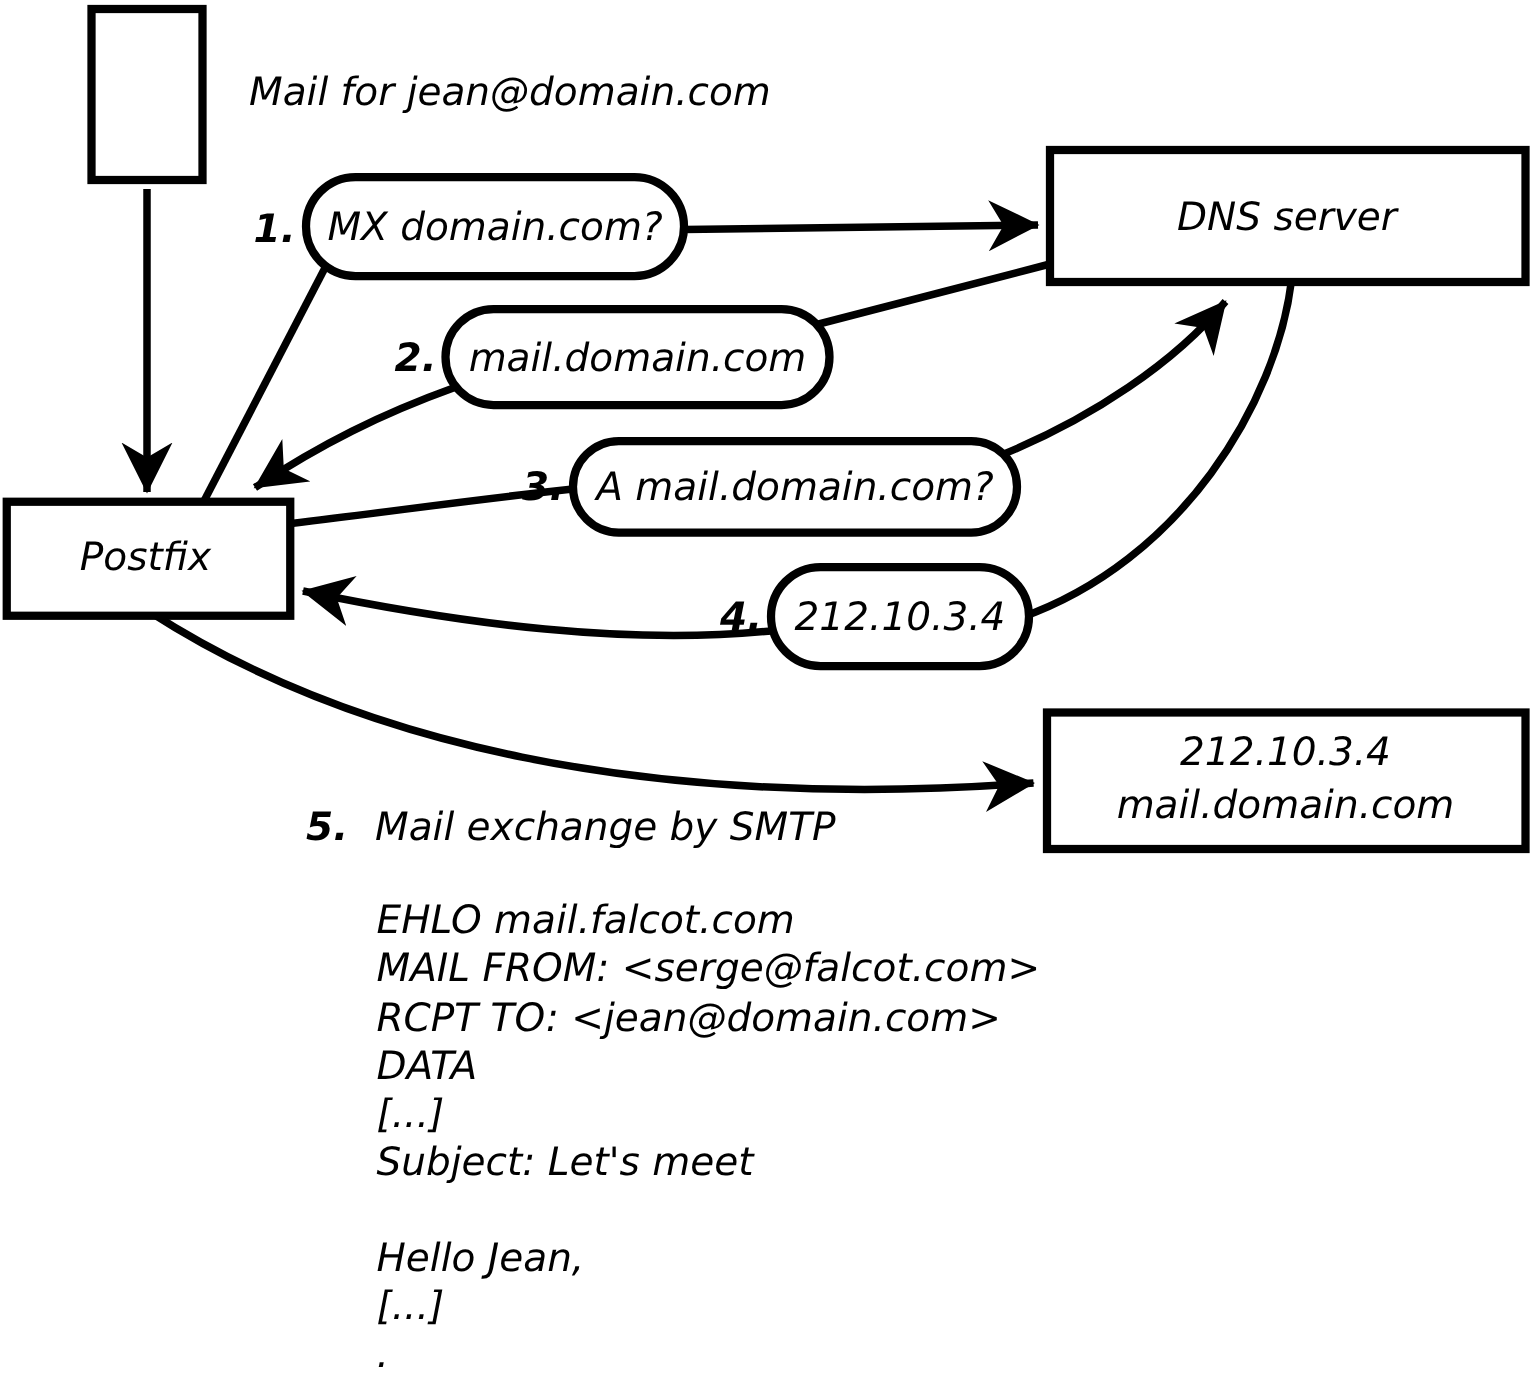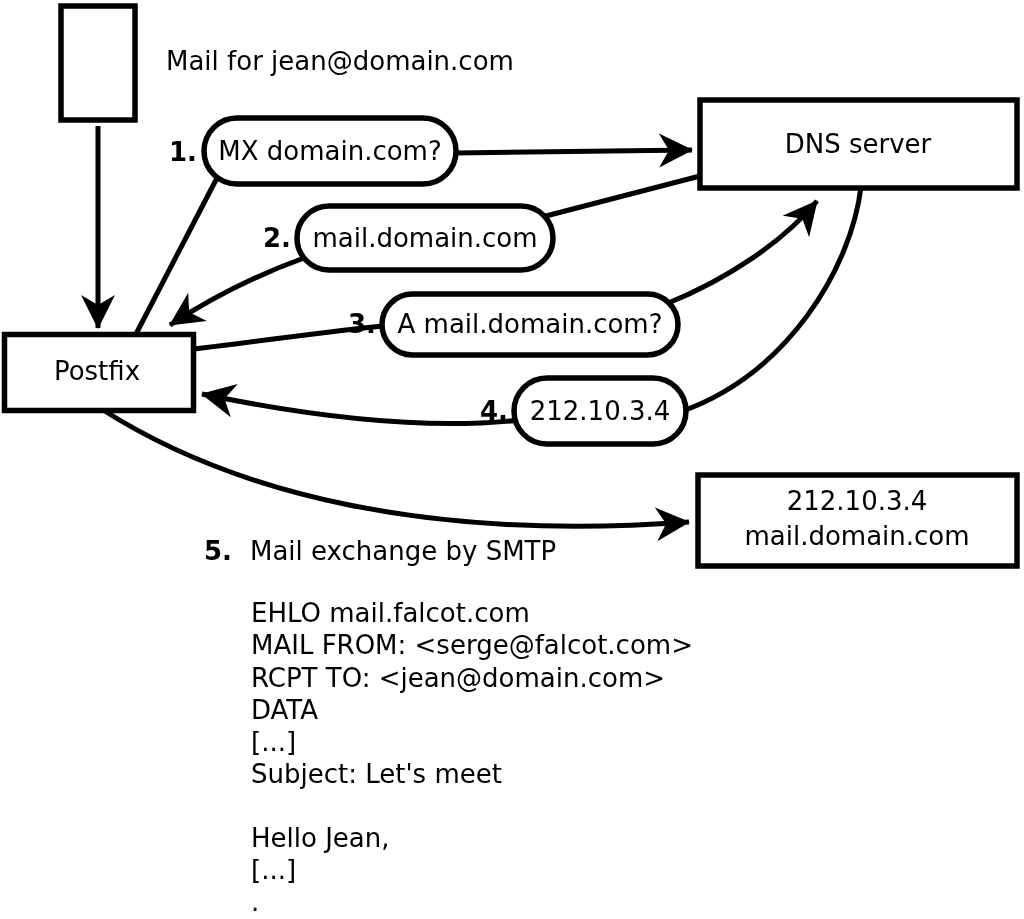--- a/index.html
+++ b/index.html
@@ -7,20 +7,21 @@
     padding: 0;
     background: #ffffff;
   }
   #stage {
     position: relative;
     width: 1024px;
     height: 919px;
     background: #ffffff;
     overflow: hidden;
     font-family: "DejaVu Sans", sans-serif;
+    font-style: italic;
   }
   #stage svg {
     position: absolute;
     left: 0;
     top: 0;
     display: block;
   }
   .shape {
     fill: #ffffff;
     stroke: #000000;

